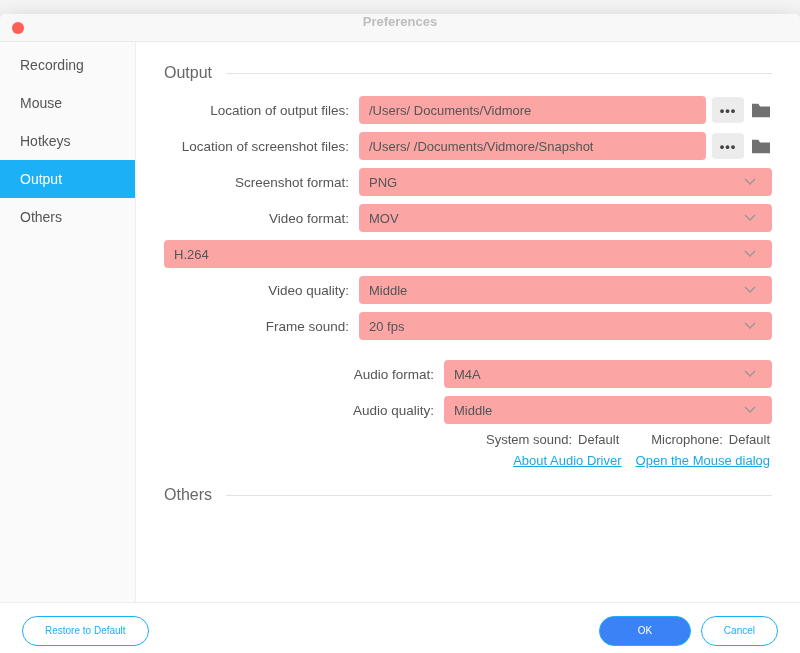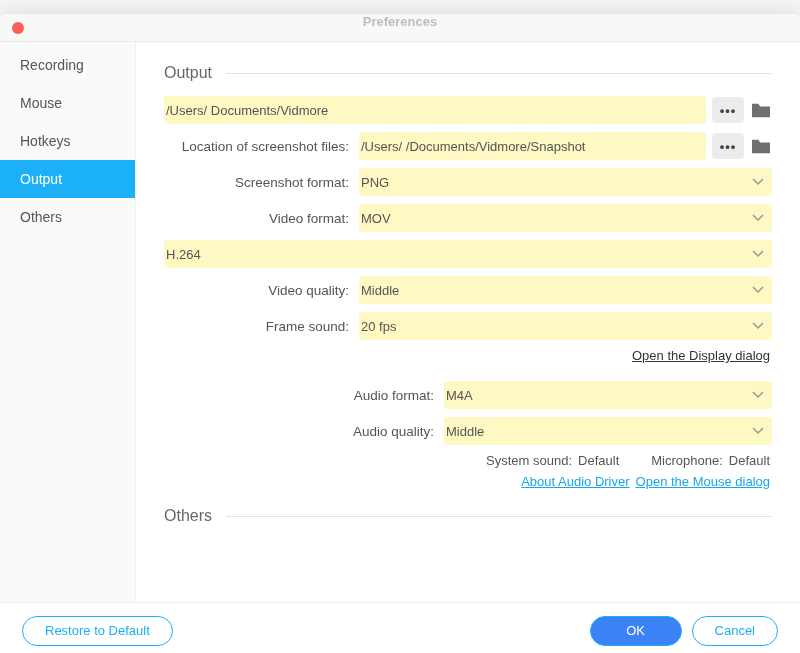--- a/index.html
+++ b/index.html
@@ -87,23 +87,23 @@
     width: 195px;
     text-align:right;
     color:#555;
     padding-right:10px;
     font-size:13.5px;
   }
   .control { flex:1; display:flex; align-items:center; gap:6px; position:relative; }
   .textbox, .select {
     height: 28px;
     border-radius: 4px;
-    background:#fef9c3;
+    background:#fca5a5;
     border:none;
-    padding: 0 2px;
+    padding: 0 10px;
     font-size:13px;
     color:#555;
     display:flex; align-items:center;
   }
   .textbox { flex:1; }
   .select {
     flex:1;
     justify-content:space-between;
     cursor:pointer;
   }
@@ -153,21 +153,21 @@
     align-items:center;
     padding: 0 22px;
     gap:10px;
     background:#fff;
   }
   .pill {
     height:30px;
     padding:0 22px;
     border-radius: 16px;
     display:flex; align-items:center; justify-content:center;
-    font-size:13px;
+    font-size:10px;
     cursor:pointer;
     user-select:none;
   }
   .pill.outline {
     border: 1.5px solid #1cb0f6;
     color:#1cb0f6; background:#fff;
   }
   .pill.primary {
     background:#3b82f6; color:#fff; border:1.5px solid #1cb0f6;
     min-width: 92px;
@@ -193,20 +193,21 @@
     </div>
 
     <div class="main">
 
       <div class="section-title">
         <span>Output</span>
         <div class="hr"></div>
       </div>
 
       <div class="row">
+        <div class="label">Location of output files:</div>
         <div class="control">
           <div class="textbox">/Users/      Documents/Vidmore</div>
           <div class="btn-dots">•••</div>
           <div class="folder">
             <svg viewBox="0 0 24 20" width="22" height="18">
                 <path fill="currentColor" d="M2 3h7l2 3h11v12H2z"></path>
               </svg>
           </div>
         </div>
       </div>
@@ -286,23 +287,20 @@
             <span>20 fps</span>
             <span class="chev">
                 <svg width="12" height="8" viewBox="0 0 12 8">
                   <path d="M1 1l5 5 5-5" stroke="#999" stroke-width="1.5" fill="none"></path>
                 </svg>
               </span>
           </div>
         </div>
       </div>
 
-      <div class="subrow">
-        <span class="blacklink">Open the Display dialog</span>
-      </div>
 
       <div style="height:12px"></div>
 
       <div class="row">
         <div class="label" style="width:280px">Audio format:</div>
         <div class="control">
           <div class="select">
             <span>M4A</span>
             <span class="chev">
                 <svg width="12" height="8" viewBox="0 0 12 8">
@@ -327,21 +325,21 @@
         </div>
       </div>
 
       <div class="subrow" style="justify-content:flex-end; gap:6px; padding-right:2px;">
         <span class="kv">System sound:</span>
         <span class="kv" style="margin-right:26px">Default</span>
         <span class="kv">Microphone:</span>
         <span class="kv">Default</span>
       </div>
 
-      <div class="subrow" style="gap:6px;">
+      <div class="subrow" style="gap:14px;">
         <span class="linklike">About Audio Driver</span>
         <span class="linklike">Open the Mouse dialog</span>
       </div>
 
       <div class="section-title" style="margin-top:18px">
         <span>Others</span>
         <div class="hr"></div>
       </div>
 
 

